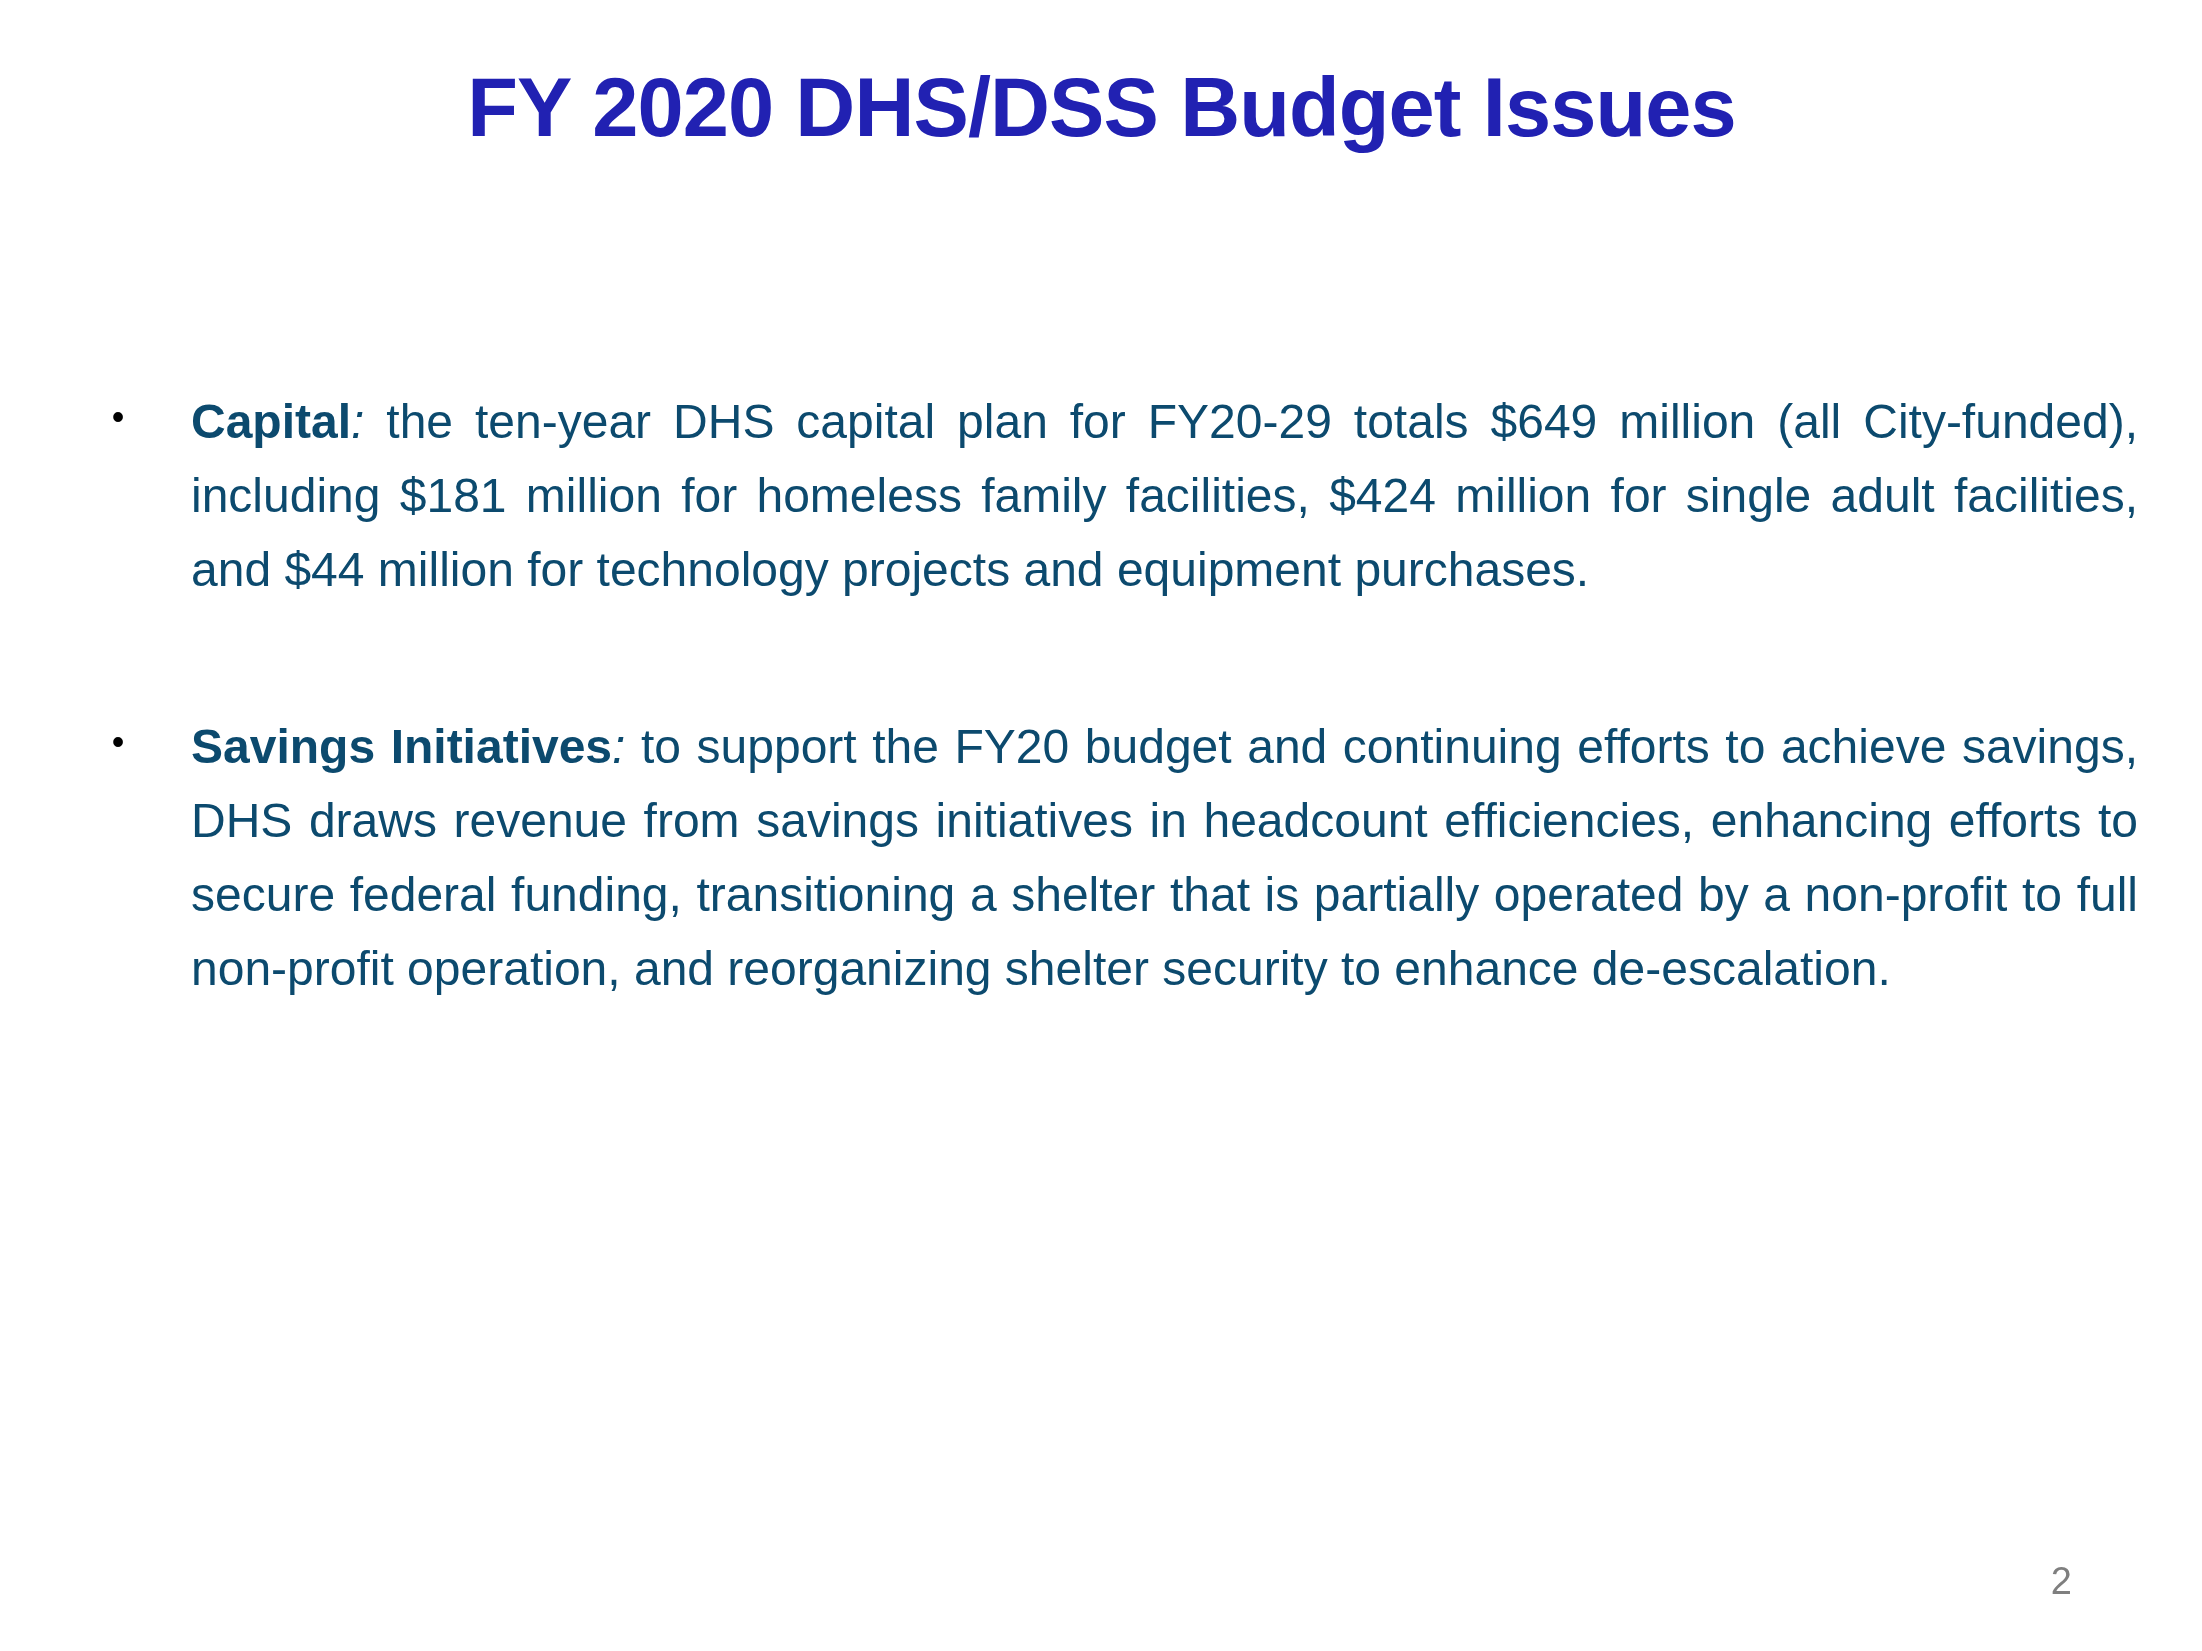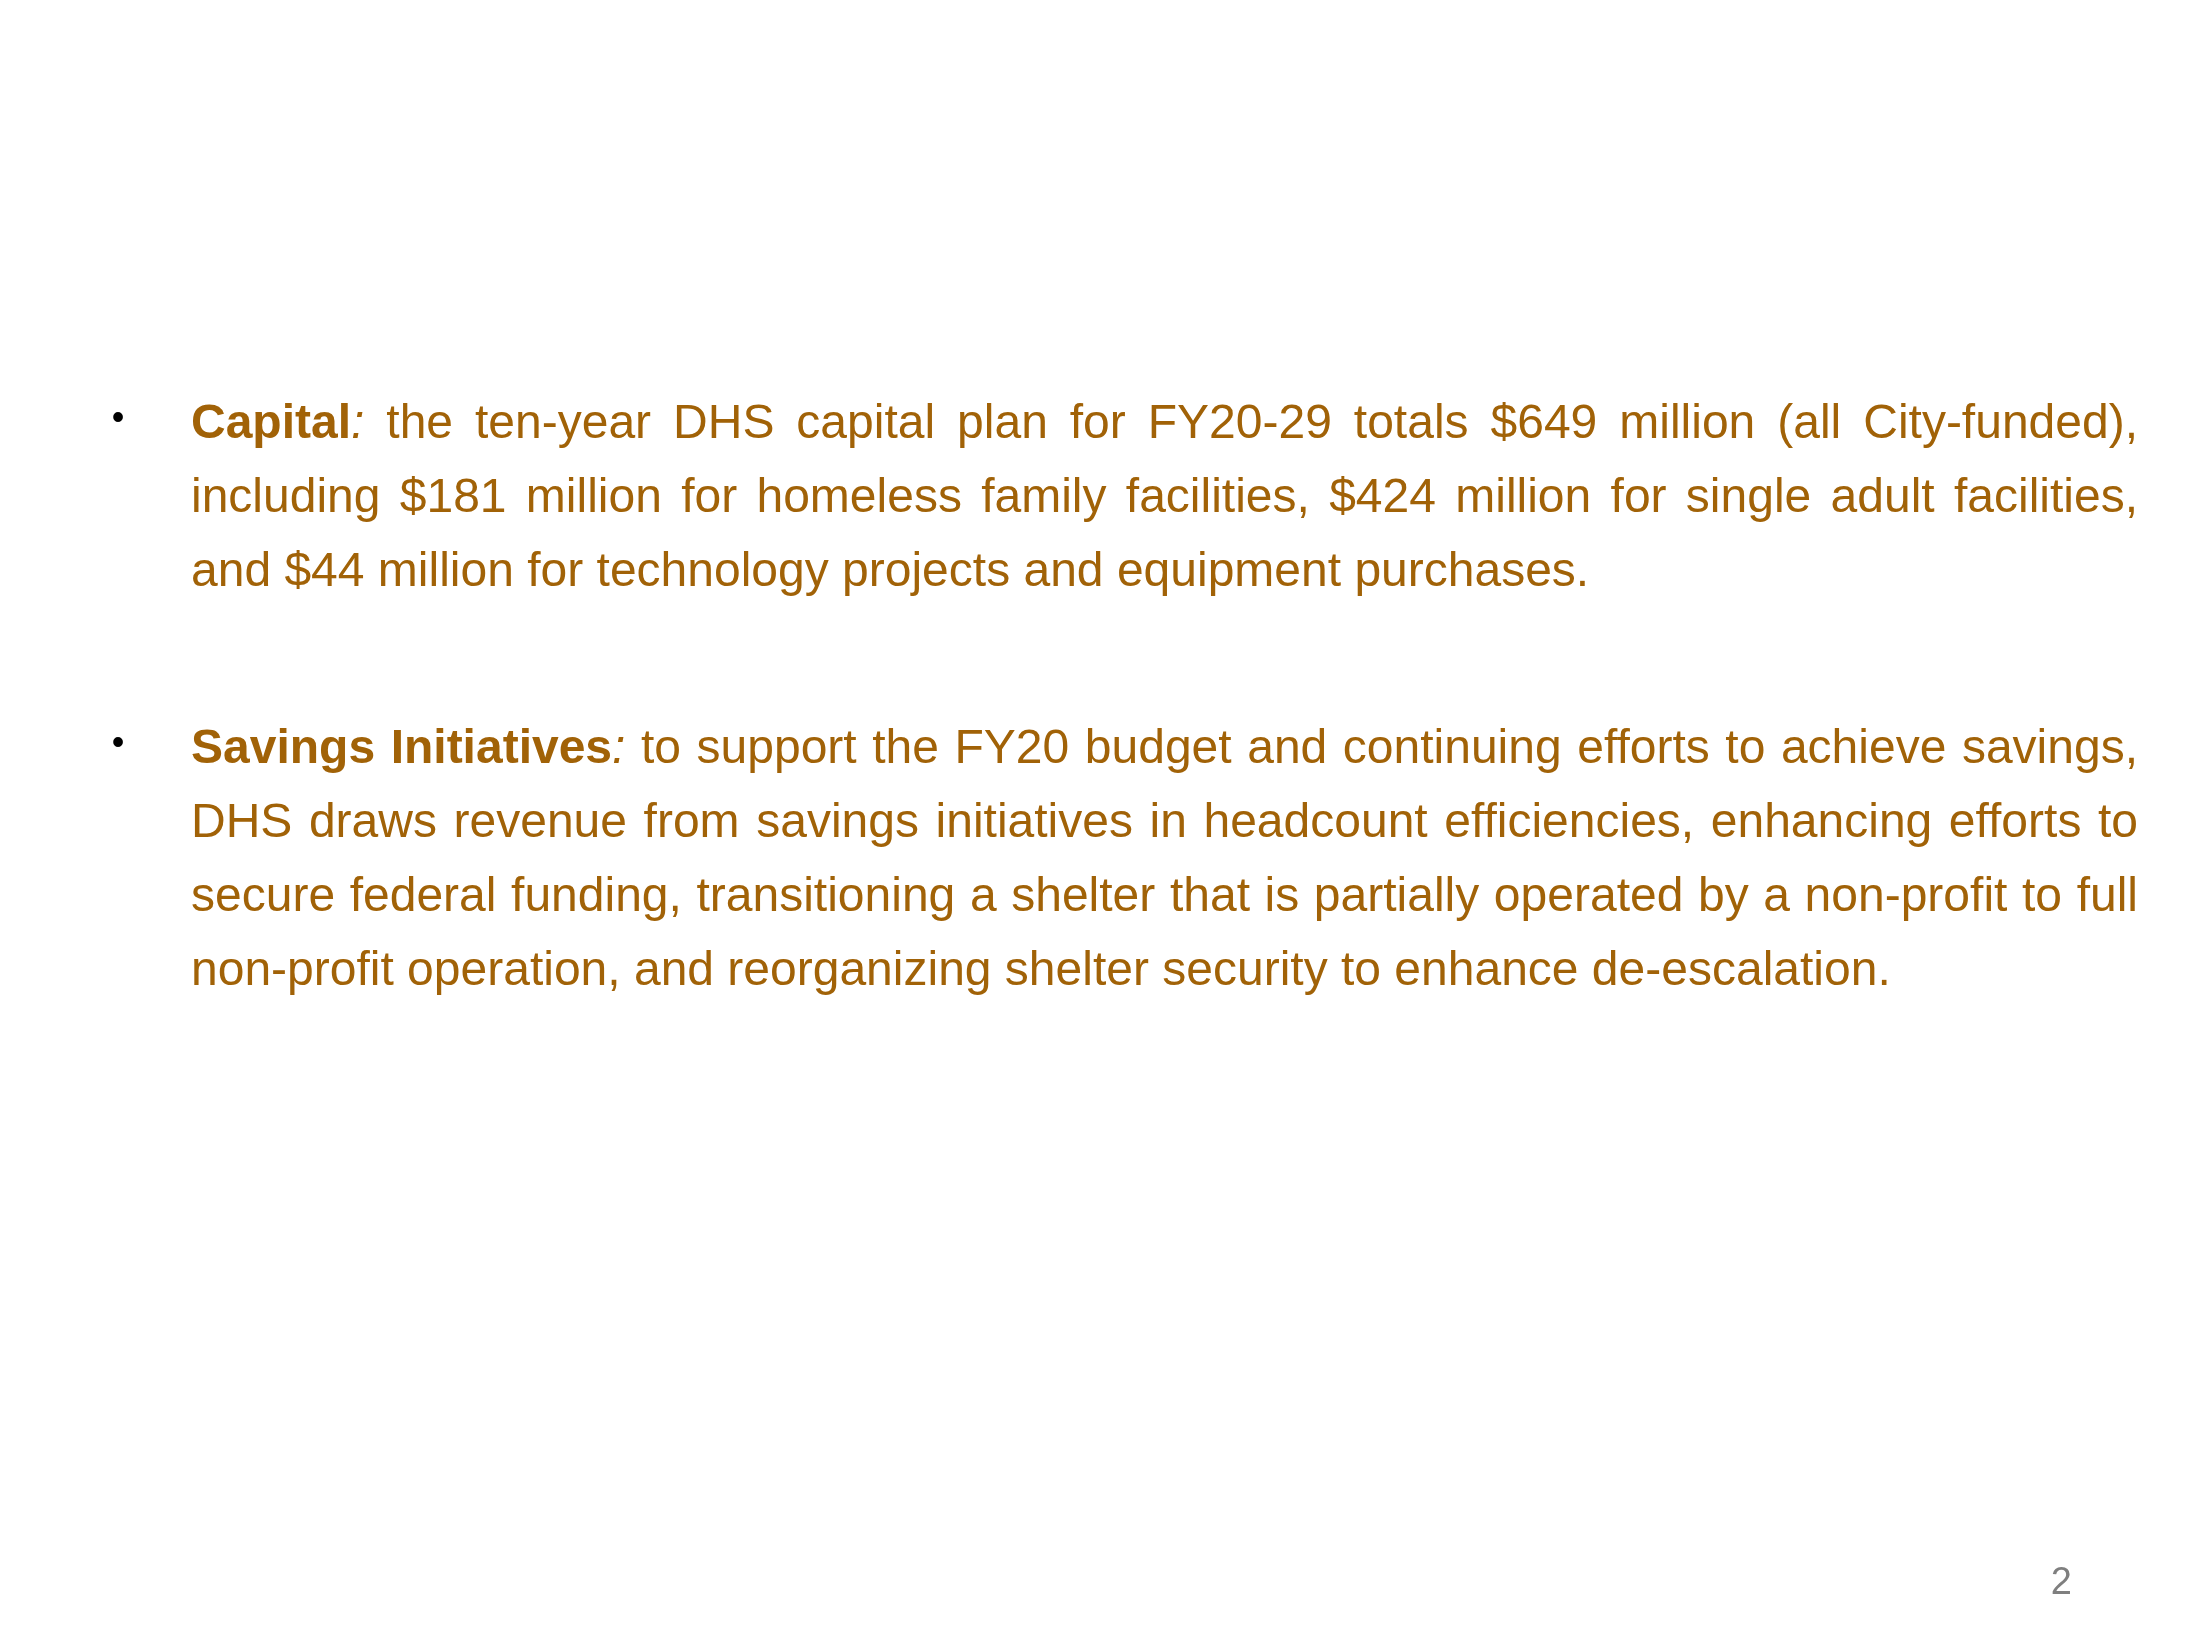--- a/index.html
+++ b/index.html
@@ -47,21 +47,21 @@
     left: 1.7px;
     top: -5.2px;
     font-size: 36px;
     line-height: 74px;
     color: #000000;
   }
   .bullet-text {
     margin: 0;
     font-size: 48px;
     line-height: 74px;
-    color: #a16207;
+    color: #0c4a6e;
     text-align: justify;
   }
   .bullet-lead {
     font-weight: 700;
   }
   .bullet-sep {
     font-style: italic;
     font-weight: 400;
   }
   .page-number {
@@ -71,20 +71,21 @@
     font-size: 38px;
     line-height: 1;
     color: #7f7f7f;
   }
 </style>
 </head>
 <body>
 
 <div class="slide">
 
+  <h1 class="slide-title">FY 2020 DHS/DSS Budget Issues</h1>
 
   <div class="bullet-list">
 
     <div class="bullet-item">
       <span class="bullet-marker">•</span>
       <p class="bullet-text"><span class="bullet-lead">Capital</span><span class="bullet-sep">:</span><span> the ten-year DHS capital plan for FY20-29 totals $649 million (all City-funded), including $181 million for homeless family facilities, $424 million for single adult facilities, and $44 million for technology projects and equipment purchases.</span></p>
     </div>
 
     <div class="bullet-item">
       <span class="bullet-marker">•</span>

